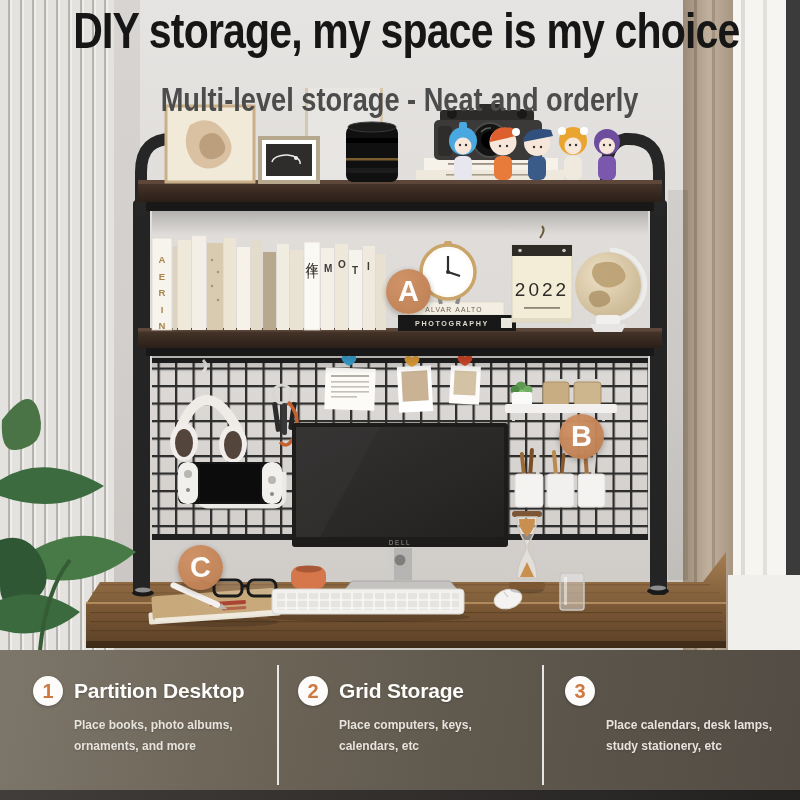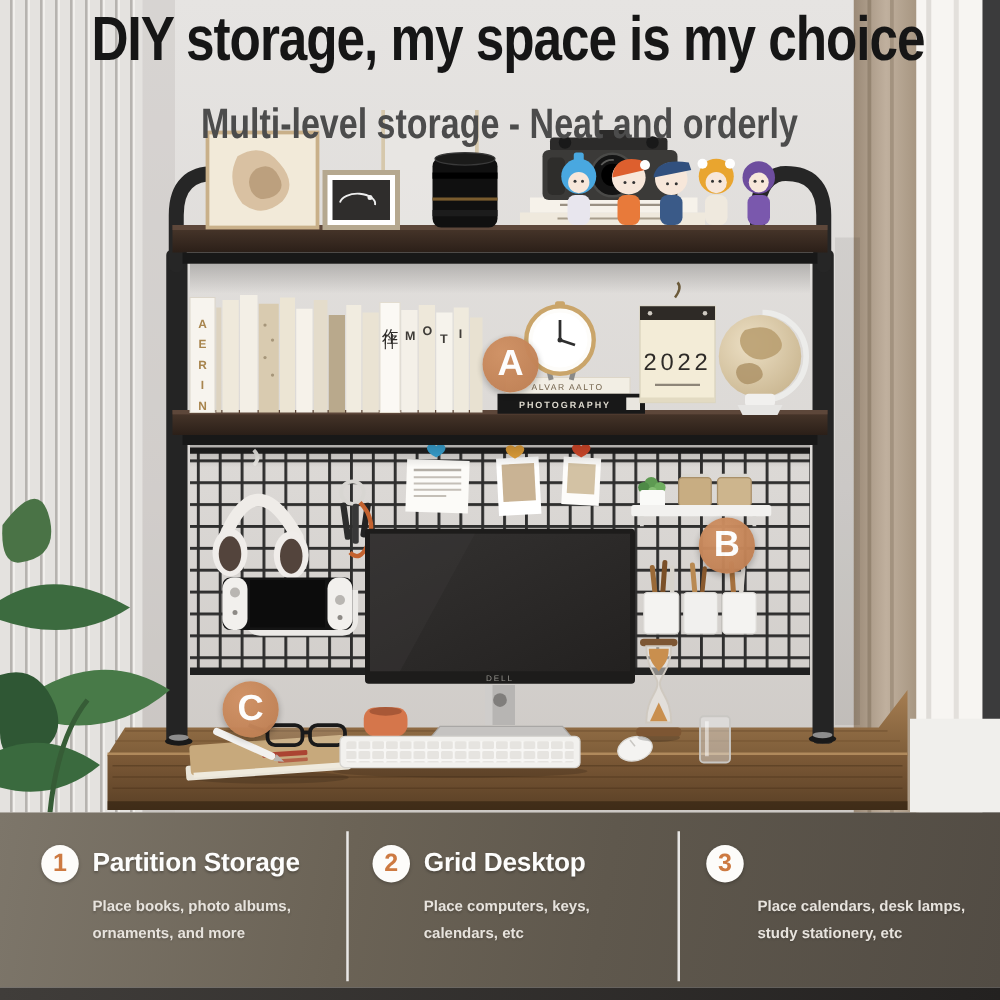--- a/index.html
+++ b/index.html
@@ -455,29 +455,29 @@
   </div>
 
   <div class="marker marker-a">A</div>
   <div class="marker marker-b">B</div>
   <div class="marker marker-c">C</div>
 
   <div class="features">
     <div class="feature feature-1">
       <div class="feature-head">
         <div class="num-badge">1</div>
-        <div class="feature-title">Partition Storage</div>
+        <div class="feature-title">Partition Desktop</div>
       </div>
       <div class="feature-desc">Place books, photo albums, ornaments, and more</div>
     </div>
     <div class="divider divider-1"></div>
     <div class="feature feature-2">
       <div class="feature-head">
         <div class="num-badge">2</div>
-        <div class="feature-title">Grid Desktop</div>
+        <div class="feature-title">Grid Storage</div>
       </div>
       <div class="feature-desc">Place computers, keys, calendars, etc</div>
     </div>
     <div class="divider divider-2"></div>
     <div class="feature feature-3">
       <div class="feature-head">
         <div class="num-badge">3</div>
       </div>
       <div class="feature-desc">Place calendars, desk lamps, study stationery, etc</div>
     </div>

